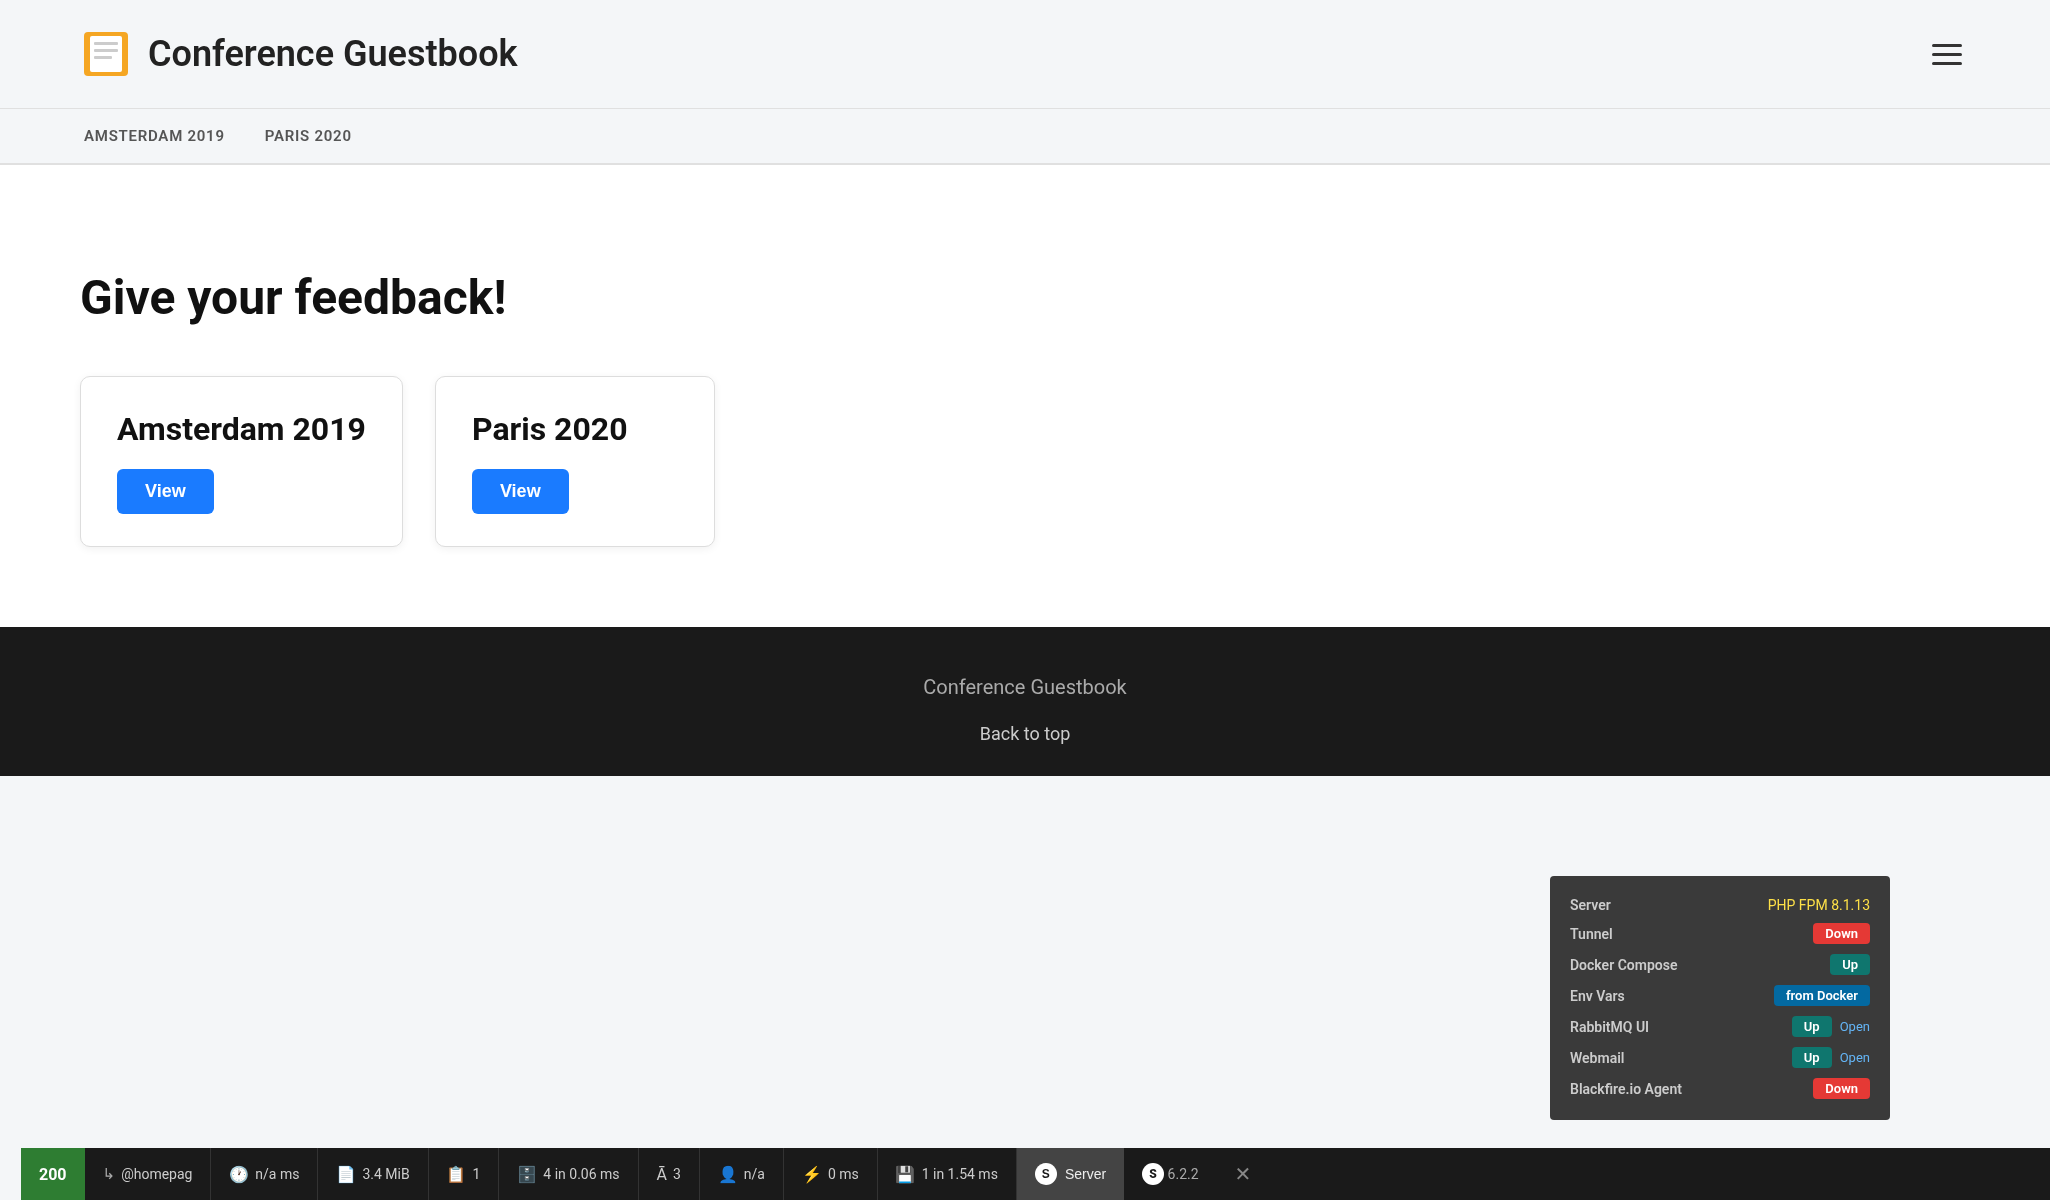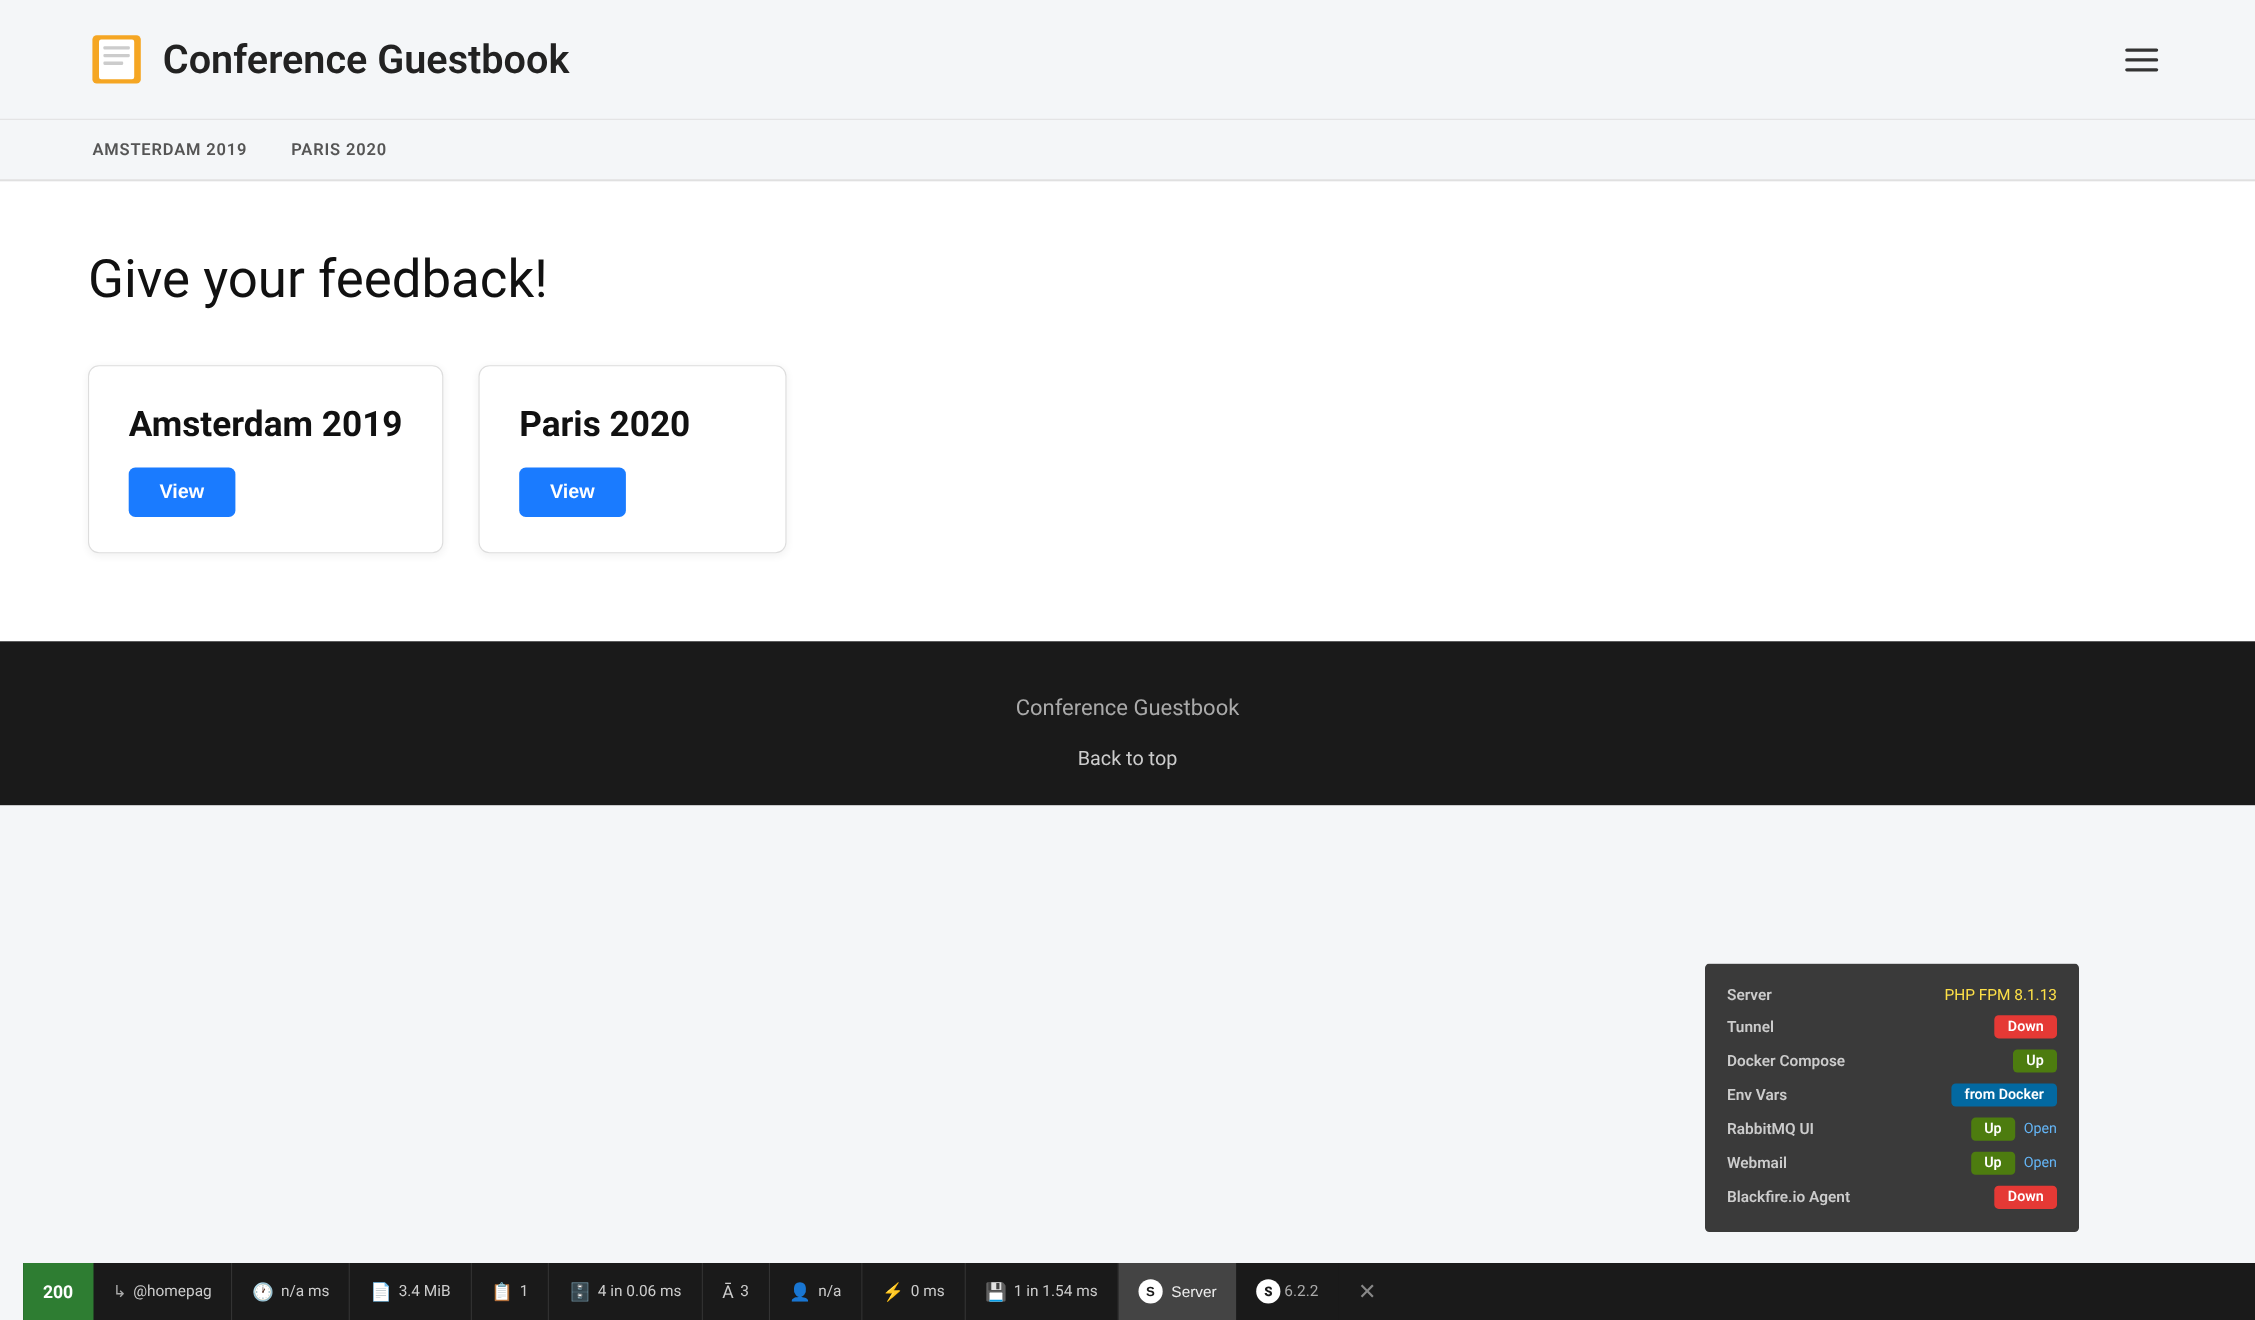--- a/index.html
+++ b/index.html
@@ -68,23 +68,24 @@
     }
 
     
     .main {
       background: #fff;
       padding: 60px 80px 80px;
       min-height: 400px;
     }
     .page-heading {
       font-size: 48px;
-      font-weight: 400;
+      font-weight: 700;
       color: #111;
       margin-bottom: 50px;
+      margin-top: 44px;
     }
     .cards {
       display: flex;
       gap: 32px;
       flex-wrap: wrap;
     }
     .card {
       background: #fff;
       border: 1px solid #ddd;
       border-radius: 10px;
@@ -156,21 +157,21 @@
       color: #fde047;
     }
     .badge {
       display: inline-block;
       padding: 3px 12px;
       border-radius: 4px;
       font-size: 13px;
       font-weight: 600;
     }
     .badge-down { background: #e53935; color: #fff; }
-    .badge-up { background: #4d7c0f; color: #fff; }
+    .badge-up { background: #0f766e; color: #fff; }
     .badge-docker { background: #0369a1; color: #fff; }
     .badge-link {
       display: inline-flex;
       align-items: center;
       gap: 8px;
     }
     .open-link {
       color: #64b5f6;
       text-decoration: none;
       font-size: 13px;

